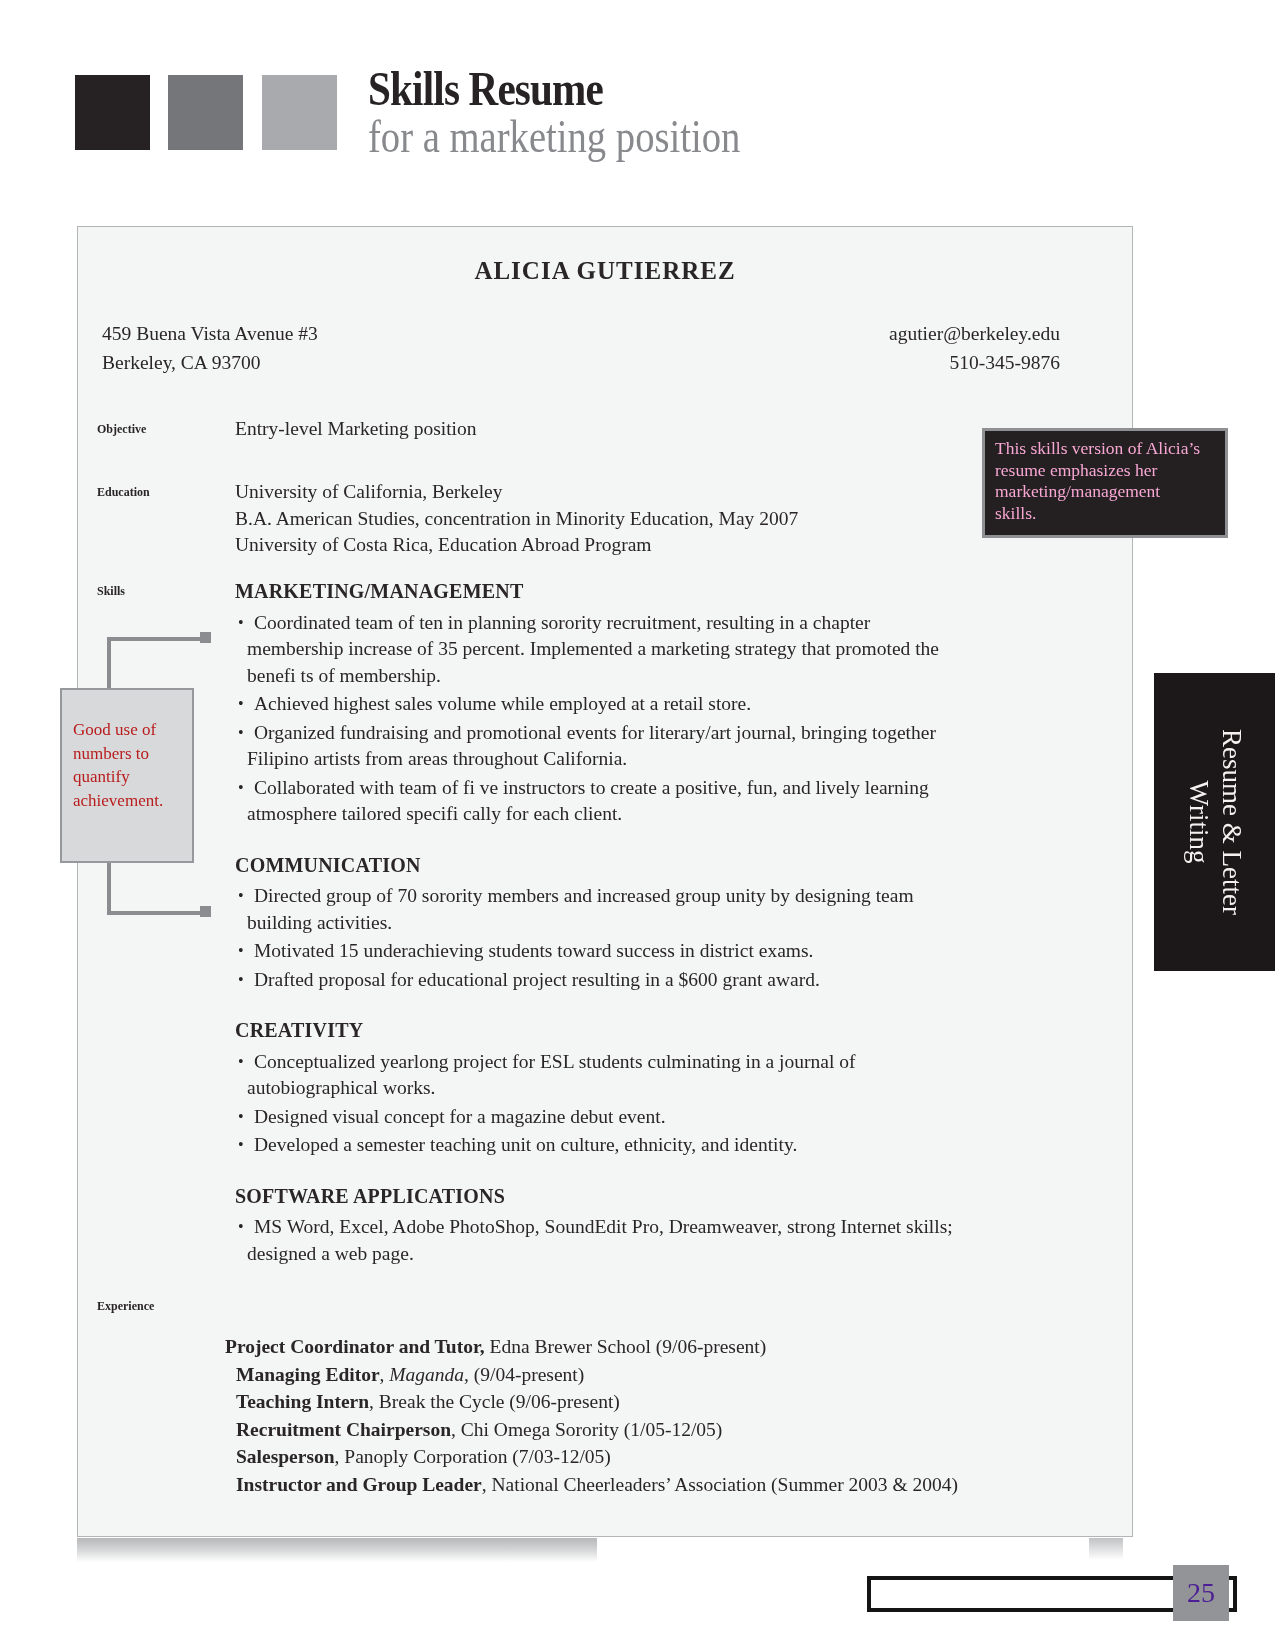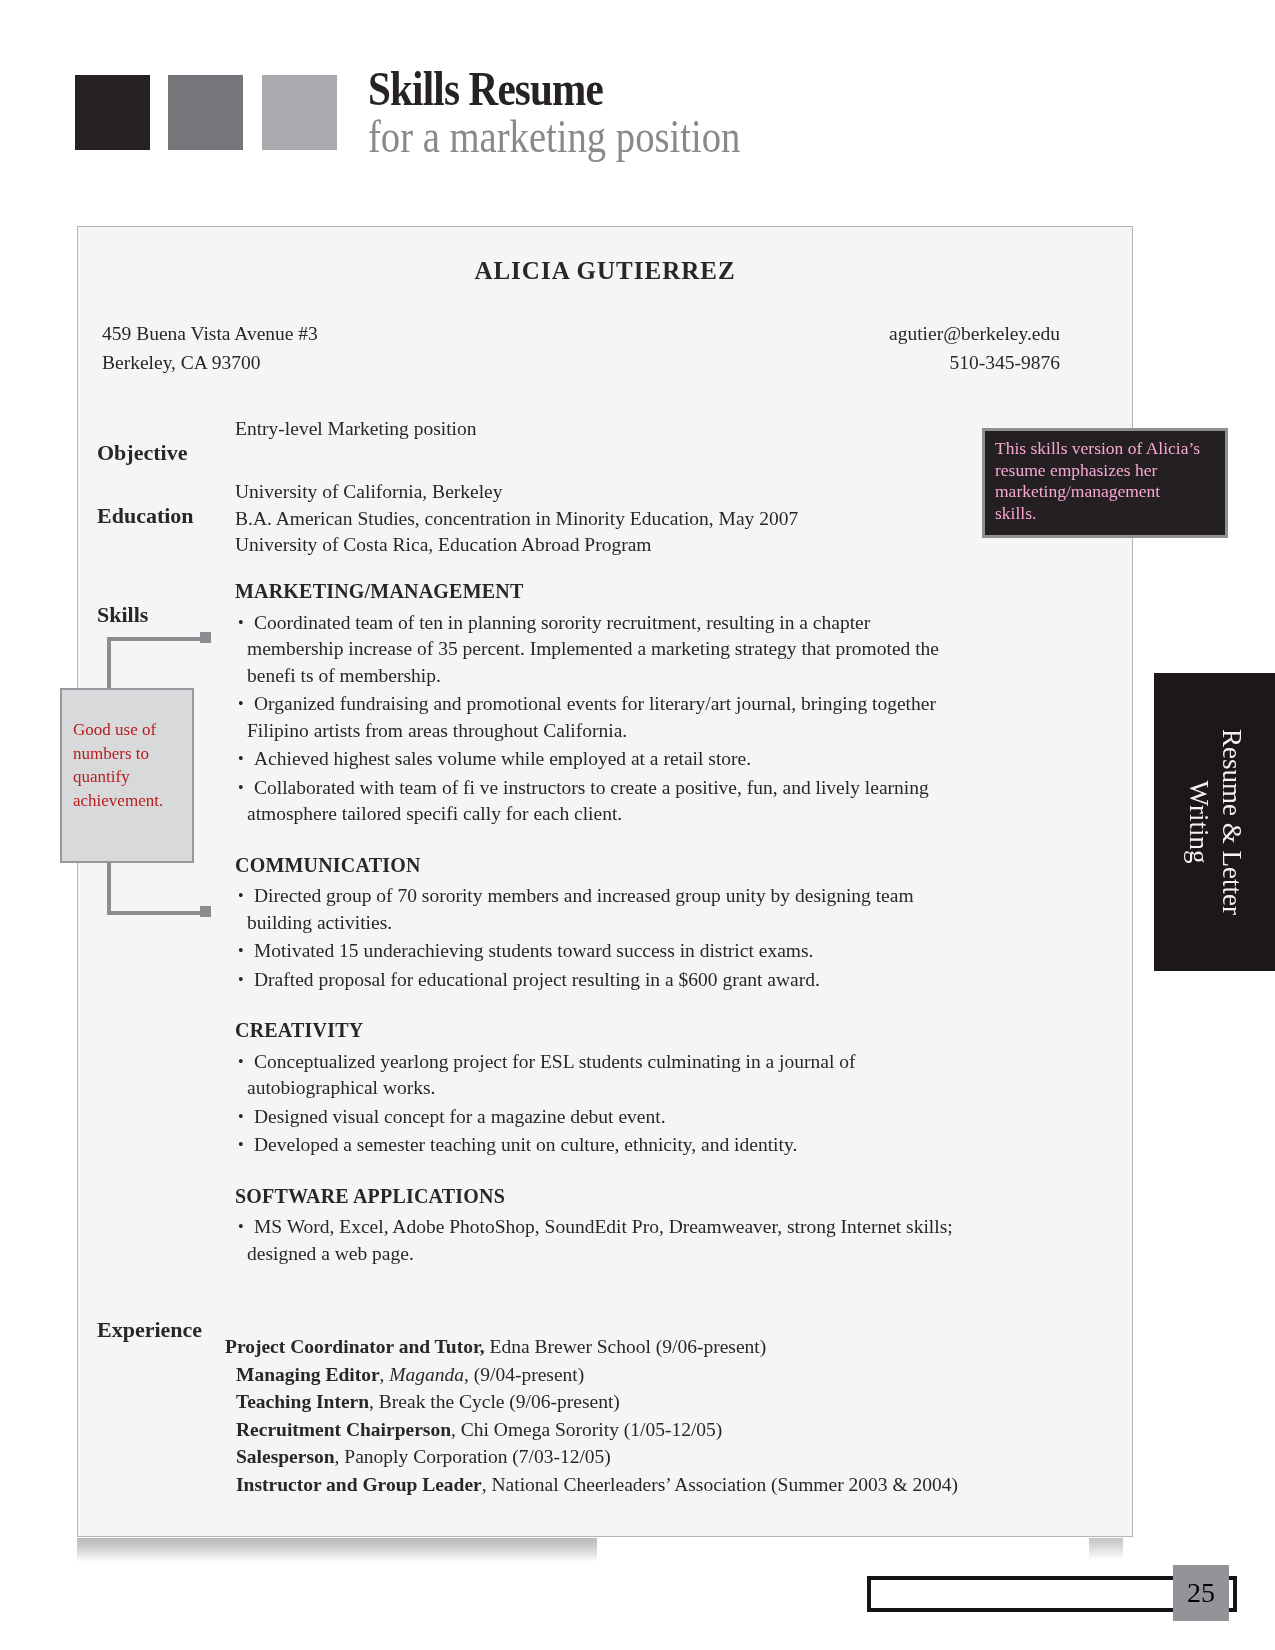--- a/index.html
+++ b/index.html
@@ -20,21 +20,21 @@
   
   .paper { position:absolute; left:77px; top:226px; width:1056px; height:1311px;
            background:#f4f5f5; border:1px solid #b3b5b7; }
   .pre { white-space:pre-line; }
 
   .r-name { position:absolute; top:30px; left:0; width:100%; text-align:center;
             font-size:25px; font-weight:bold; letter-spacing:1px; }
   .contact-left  { position:absolute; top:92px; left:24px;  font-size:19.5px; line-height:29px; }
   .contact-right { position:absolute; top:92px; right:72px; font-size:19.5px; line-height:29px; text-align:right; }
 
-  .lbl { position:absolute; left:19px; font-size:22px; font-weight:bold; line-height:26.5px;margin-top:24px; }
+  .lbl { position:absolute; left:19px; font-size:12px; font-weight:bold; line-height:26.5px; }
   .lbl-objective  { top:189px; }
   .lbl-education  { top:252px; }
   .lbl-skills     { top:351px; }
   .lbl-experience { top:1066px; }
 
   .val { position:absolute; left:157px; font-size:19.5px; line-height:26.5px; width:860px; }
   .val-objective { top:189px; }
   .val-education { top:252px; }
 
   .skills-flow { position:absolute; left:157px; top:351px; width:860px; }
@@ -74,21 +74,21 @@
   
   .shadow-left  { position:absolute; left:77px; top:1538px; width:520px; height:24px;
                   background:linear-gradient(180deg,#b5b7b9 0%,#d2d3d4 45%,rgba(255,255,255,0) 100%); }
   .shadow-right { position:absolute; left:1089px; top:1538px; width:34px; height:22px;
                   background:linear-gradient(180deg,#c0c2c4 0%,rgba(255,255,255,0) 100%); }
 
   
   .footer-bar { position:absolute; left:867px; top:1576px; width:370px; height:36px;
                 background:#ffffff; border:4px solid #141414; }
   .page-num { position:absolute; left:1173px; top:1565px; width:56px; height:56px;
-              background:#929497; color:#000000; font-size:28px;
+              background:#929497; color:#4c1d95; font-size:28px;
               display:flex; align-items:center; justify-content:center; z-index:6; }
 </style>
 </head>
 <body>
 
 <div class="page">
 
   <div class="sq sq-1"></div>
   <div class="sq sq-2"></div>
   <div class="sq sq-3"></div>
@@ -115,23 +115,23 @@
 B.A. American Studies, concentration in Minority Education, May 2007
 University of Costa Rica, Education Abroad Program</div>
 
     <div class="lbl lbl-skills">Skills</div>
 
     <div class="skills-flow">
       <div class="skill-heading first">MARKETING/MANAGEMENT</div>
       <div class="bullet">Coordinated team of ten in planning sorority recruitment, resulting in a chapter
 membership increase of 35 percent. Implemented a marketing strategy that promoted the
 benefi ts of membership.</div>
+      <div class="bullet">Achieved highest sales volume while employed at a retail store.</div>
       <div class="bullet">Organized fundraising and promotional events for literary/art journal, bringing together
 Filipino artists from areas throughout California.</div>
-      <div class="bullet">Achieved highest sales volume while employed at a retail store.</div>
       <div class="bullet">Collaborated with team of fi ve instructors to create a positive, fun, and lively learning
 atmosphere tailored specifi cally for each client.</div>
 
       <div class="skill-heading">COMMUNICATION</div>
       <div class="bullet">Directed group of 70 sorority members and increased group unity by designing team
 building activities.</div>
       <div class="bullet">Motivated 15 underachieving students toward success in district exams.</div>
       <div class="bullet">Drafted proposal for educational project resulting in a $600 grant award.</div>
 
       <div class="skill-heading">CREATIVITY</div>

